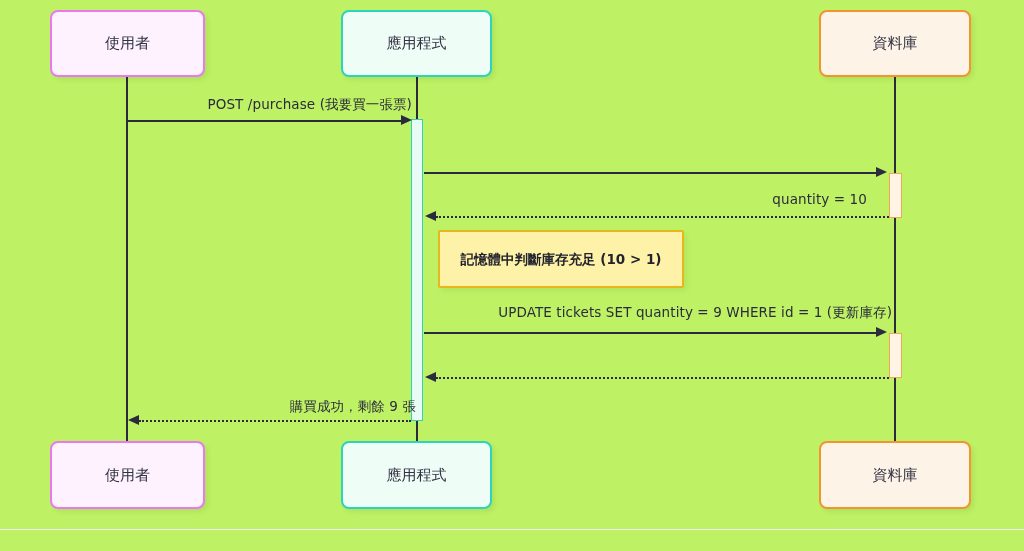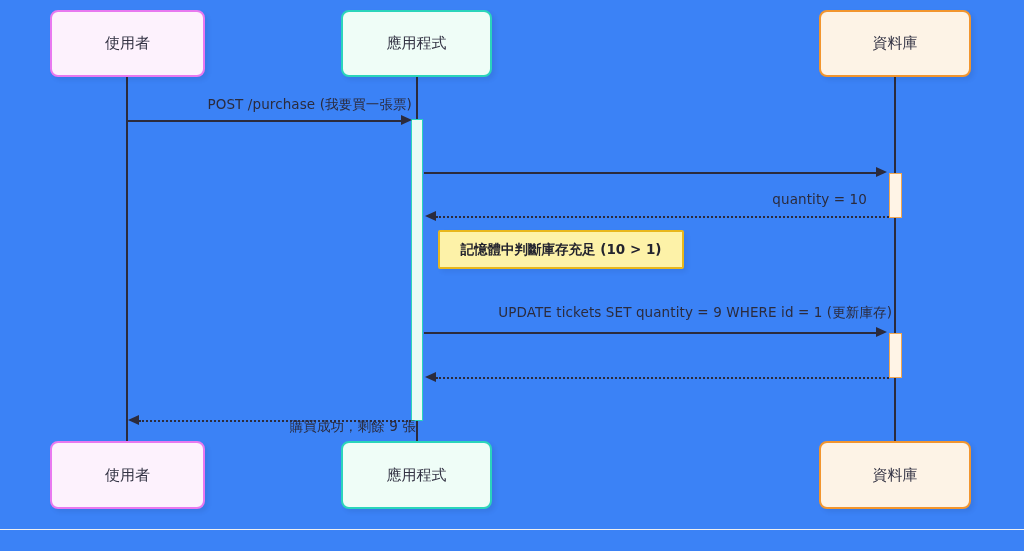--- a/index.html
+++ b/index.html
@@ -4,21 +4,21 @@
 <style>
   html, body {
     margin: 0;
     padding: 0;
     background: #ffffff;
   }
   #canvas {
     position: relative;
     width: 1024px;
     height: 551px;
-    background: #3b82f6;
+    background: #bef264;
     font-family: "DejaVu Sans", "Liberation Sans", sans-serif;
     overflow: hidden;
   }
 
   
   .lifeline {
     position: absolute;
     width: 2px;
     background: #2b2b3d;
   }
@@ -154,32 +154,32 @@
   <div class="msg-line" style="left:128px; top:120px; width:277px;"></div>
   <div class="arrow-head arrow-right" style="left:401px; top:115px;"></div>
 
   <div class="msg-line" style="left:424px; top:172px; width:455px;"></div>
   <div class="arrow-head arrow-right" style="left:876px; top:167px;"></div>
 
   <div class="msg-label" style="left:407px; top:191px; width:460px;">quantity = 10</div>
   <div class="msg-line dashed" style="left:436px; top:216px; width:453px;"></div>
   <div class="arrow-head arrow-left" style="left:425px; top:211px;"></div>
 
-  <div class="note-box" style="left:438px; top:230px; width:246px; height:39px;">
+  <div class="note-box" style="left:438px; top:230px; width:246px; height:58px;">
     <div class="note-line">記憶體中判斷庫存充足 (10 &gt; 1)</div>
   </div>
 
   <div class="msg-label" style="left:432px; top:304px; width:460px;">UPDATE tickets SET quantity = 9 WHERE id = 1 (更新庫存)</div>
   <div class="msg-line" style="left:424px; top:332px; width:455px;"></div>
   <div class="arrow-head arrow-right" style="left:876px; top:327px;"></div>
 
   <div class="msg-line dashed" style="left:436px; top:377px; width:453px;"></div>
   <div class="arrow-head arrow-left" style="left:425px; top:372px;"></div>
 
-  <div class="msg-label" style="left:132px; top:398px; width:284px;margin-top:20px;">購買成功，剩餘 9 張</div>
+  <div class="msg-label" style="left:132px; top:398px; width:284px;">購買成功，剩餘 9 張</div>
   <div class="msg-line dashed" style="left:139px; top:420px; width:272px;"></div>
   <div class="arrow-head arrow-left" style="left:128px; top:415px;"></div>
 
   <div class="actor-box actor-user" style="left:50px; top:441px; width:155px; height:68px;">
     <span>使用者</span>
   </div>
   <div class="actor-box actor-app" style="left:341px; top:441px; width:151px; height:68px;">
     <span>應用程式</span>
   </div>
   <div class="actor-box actor-db" style="left:819px; top:441px; width:152px; height:68px;">

